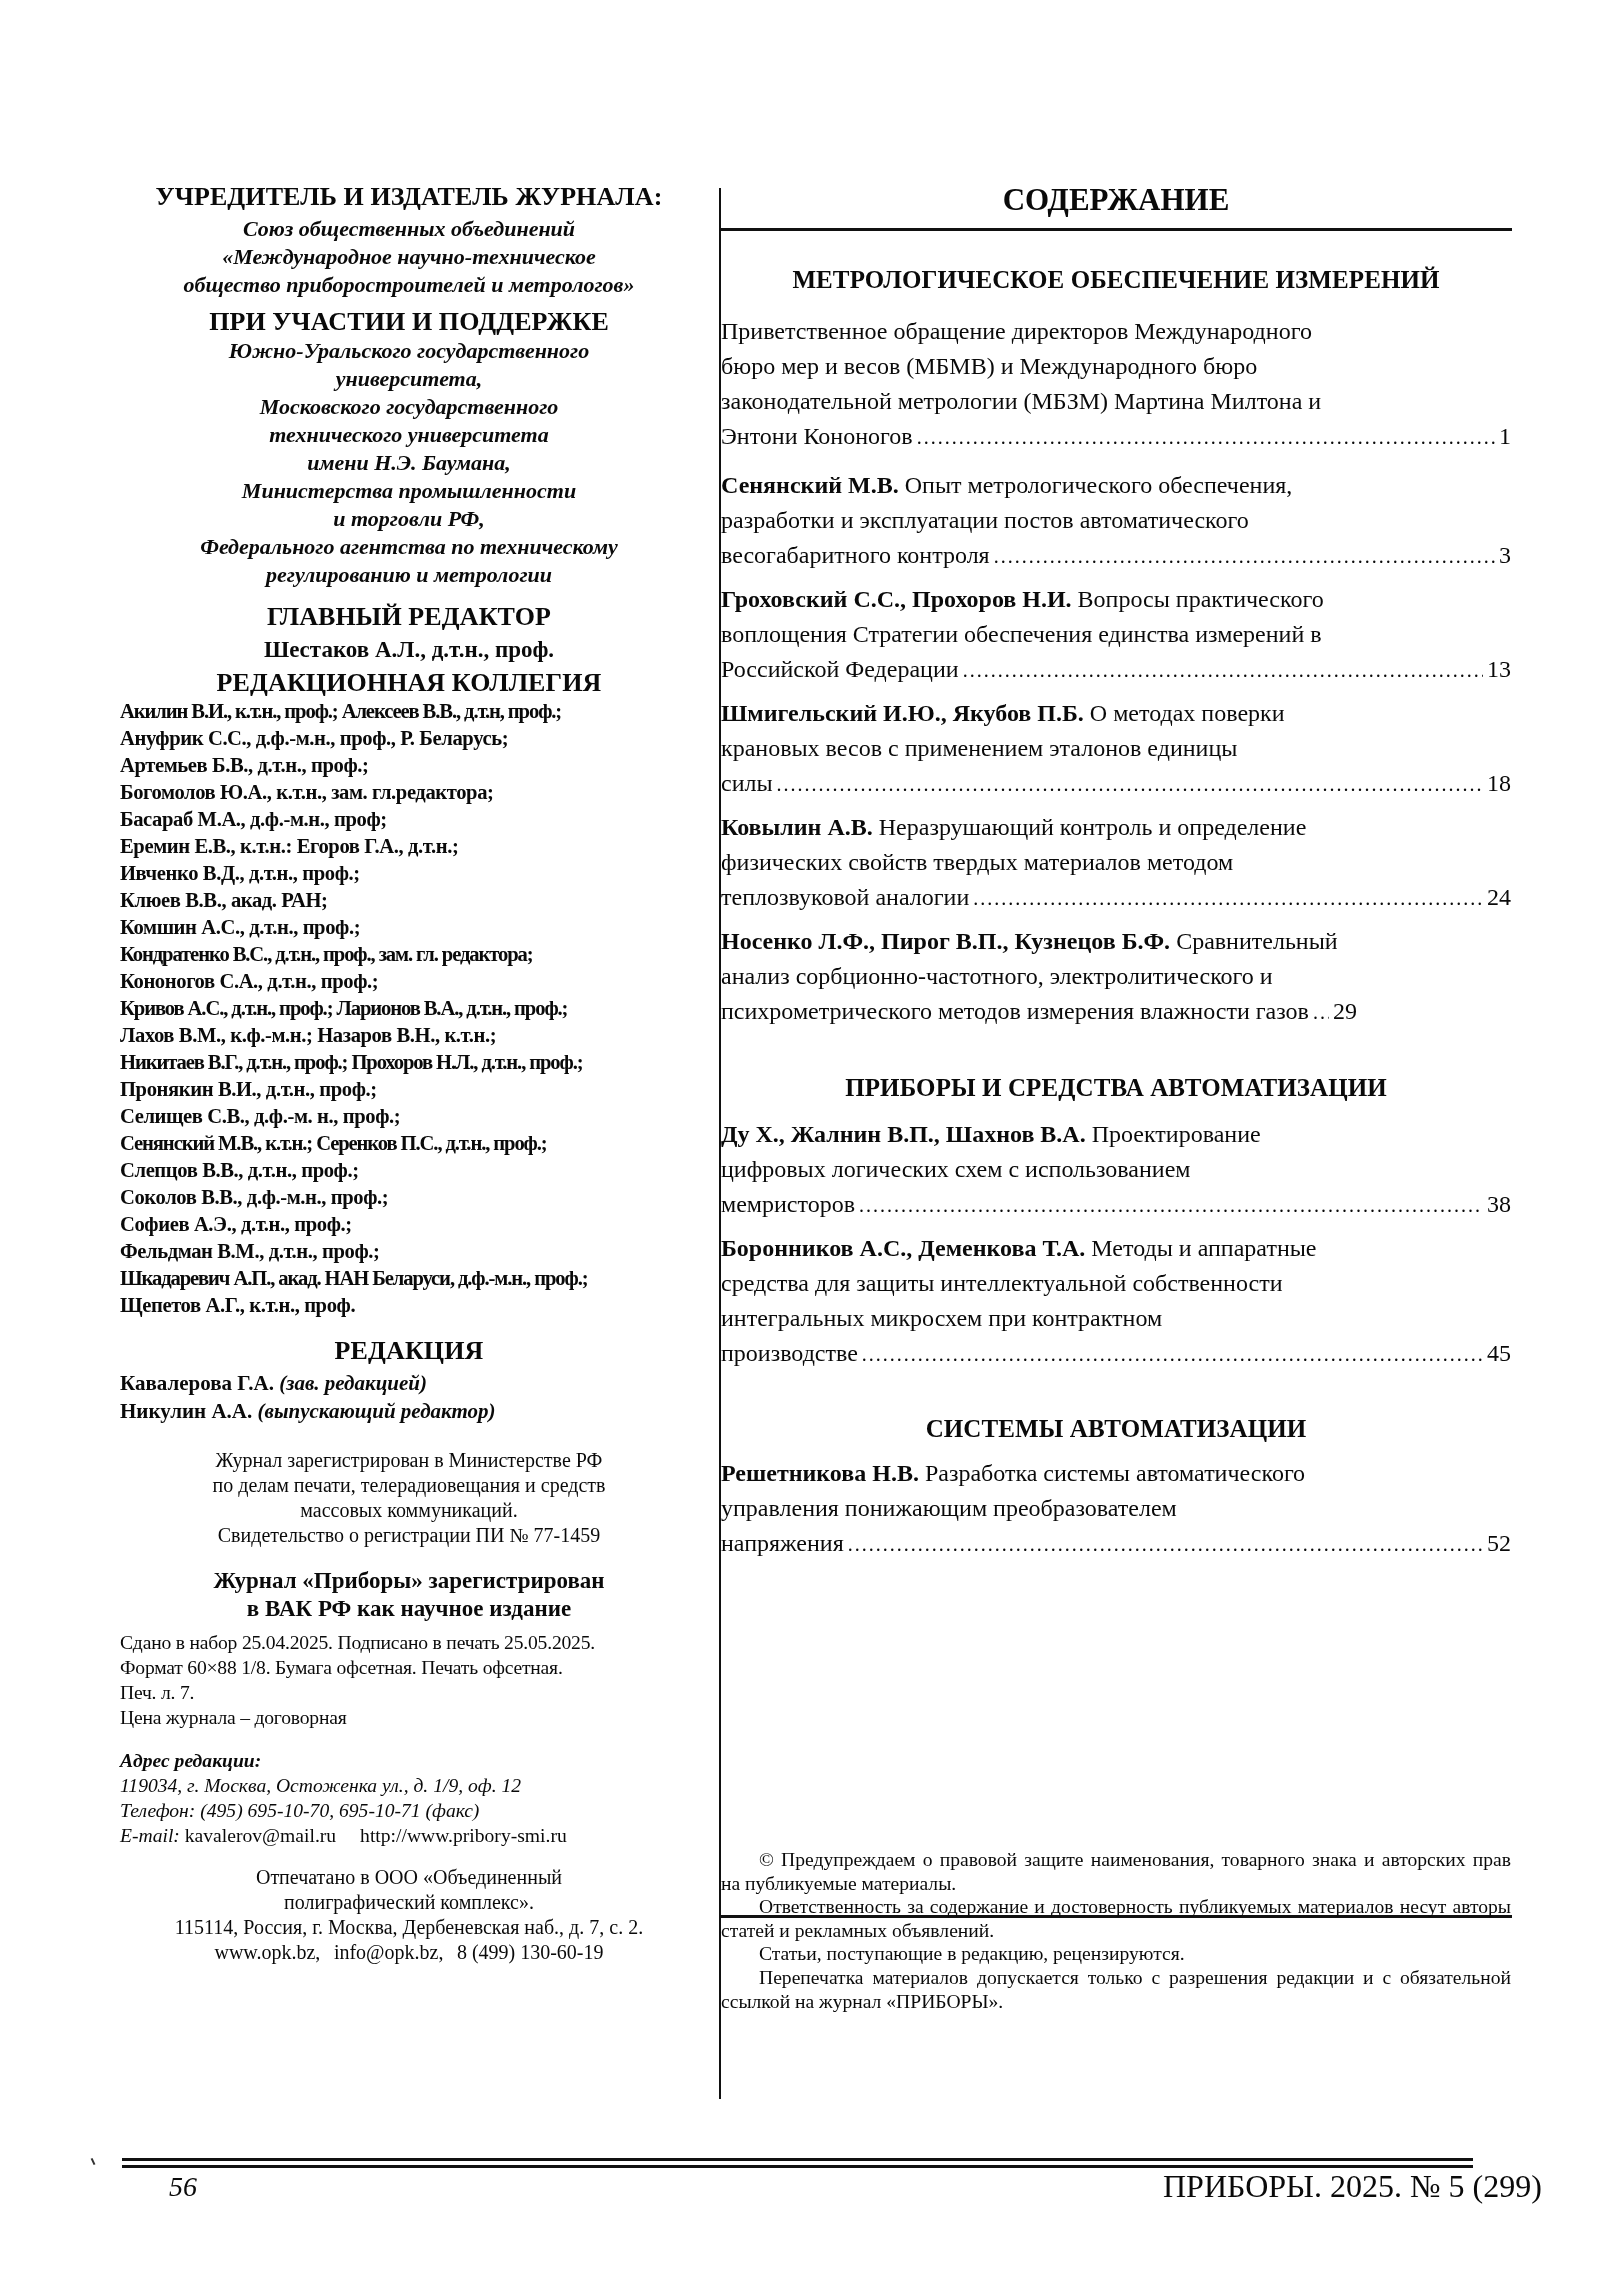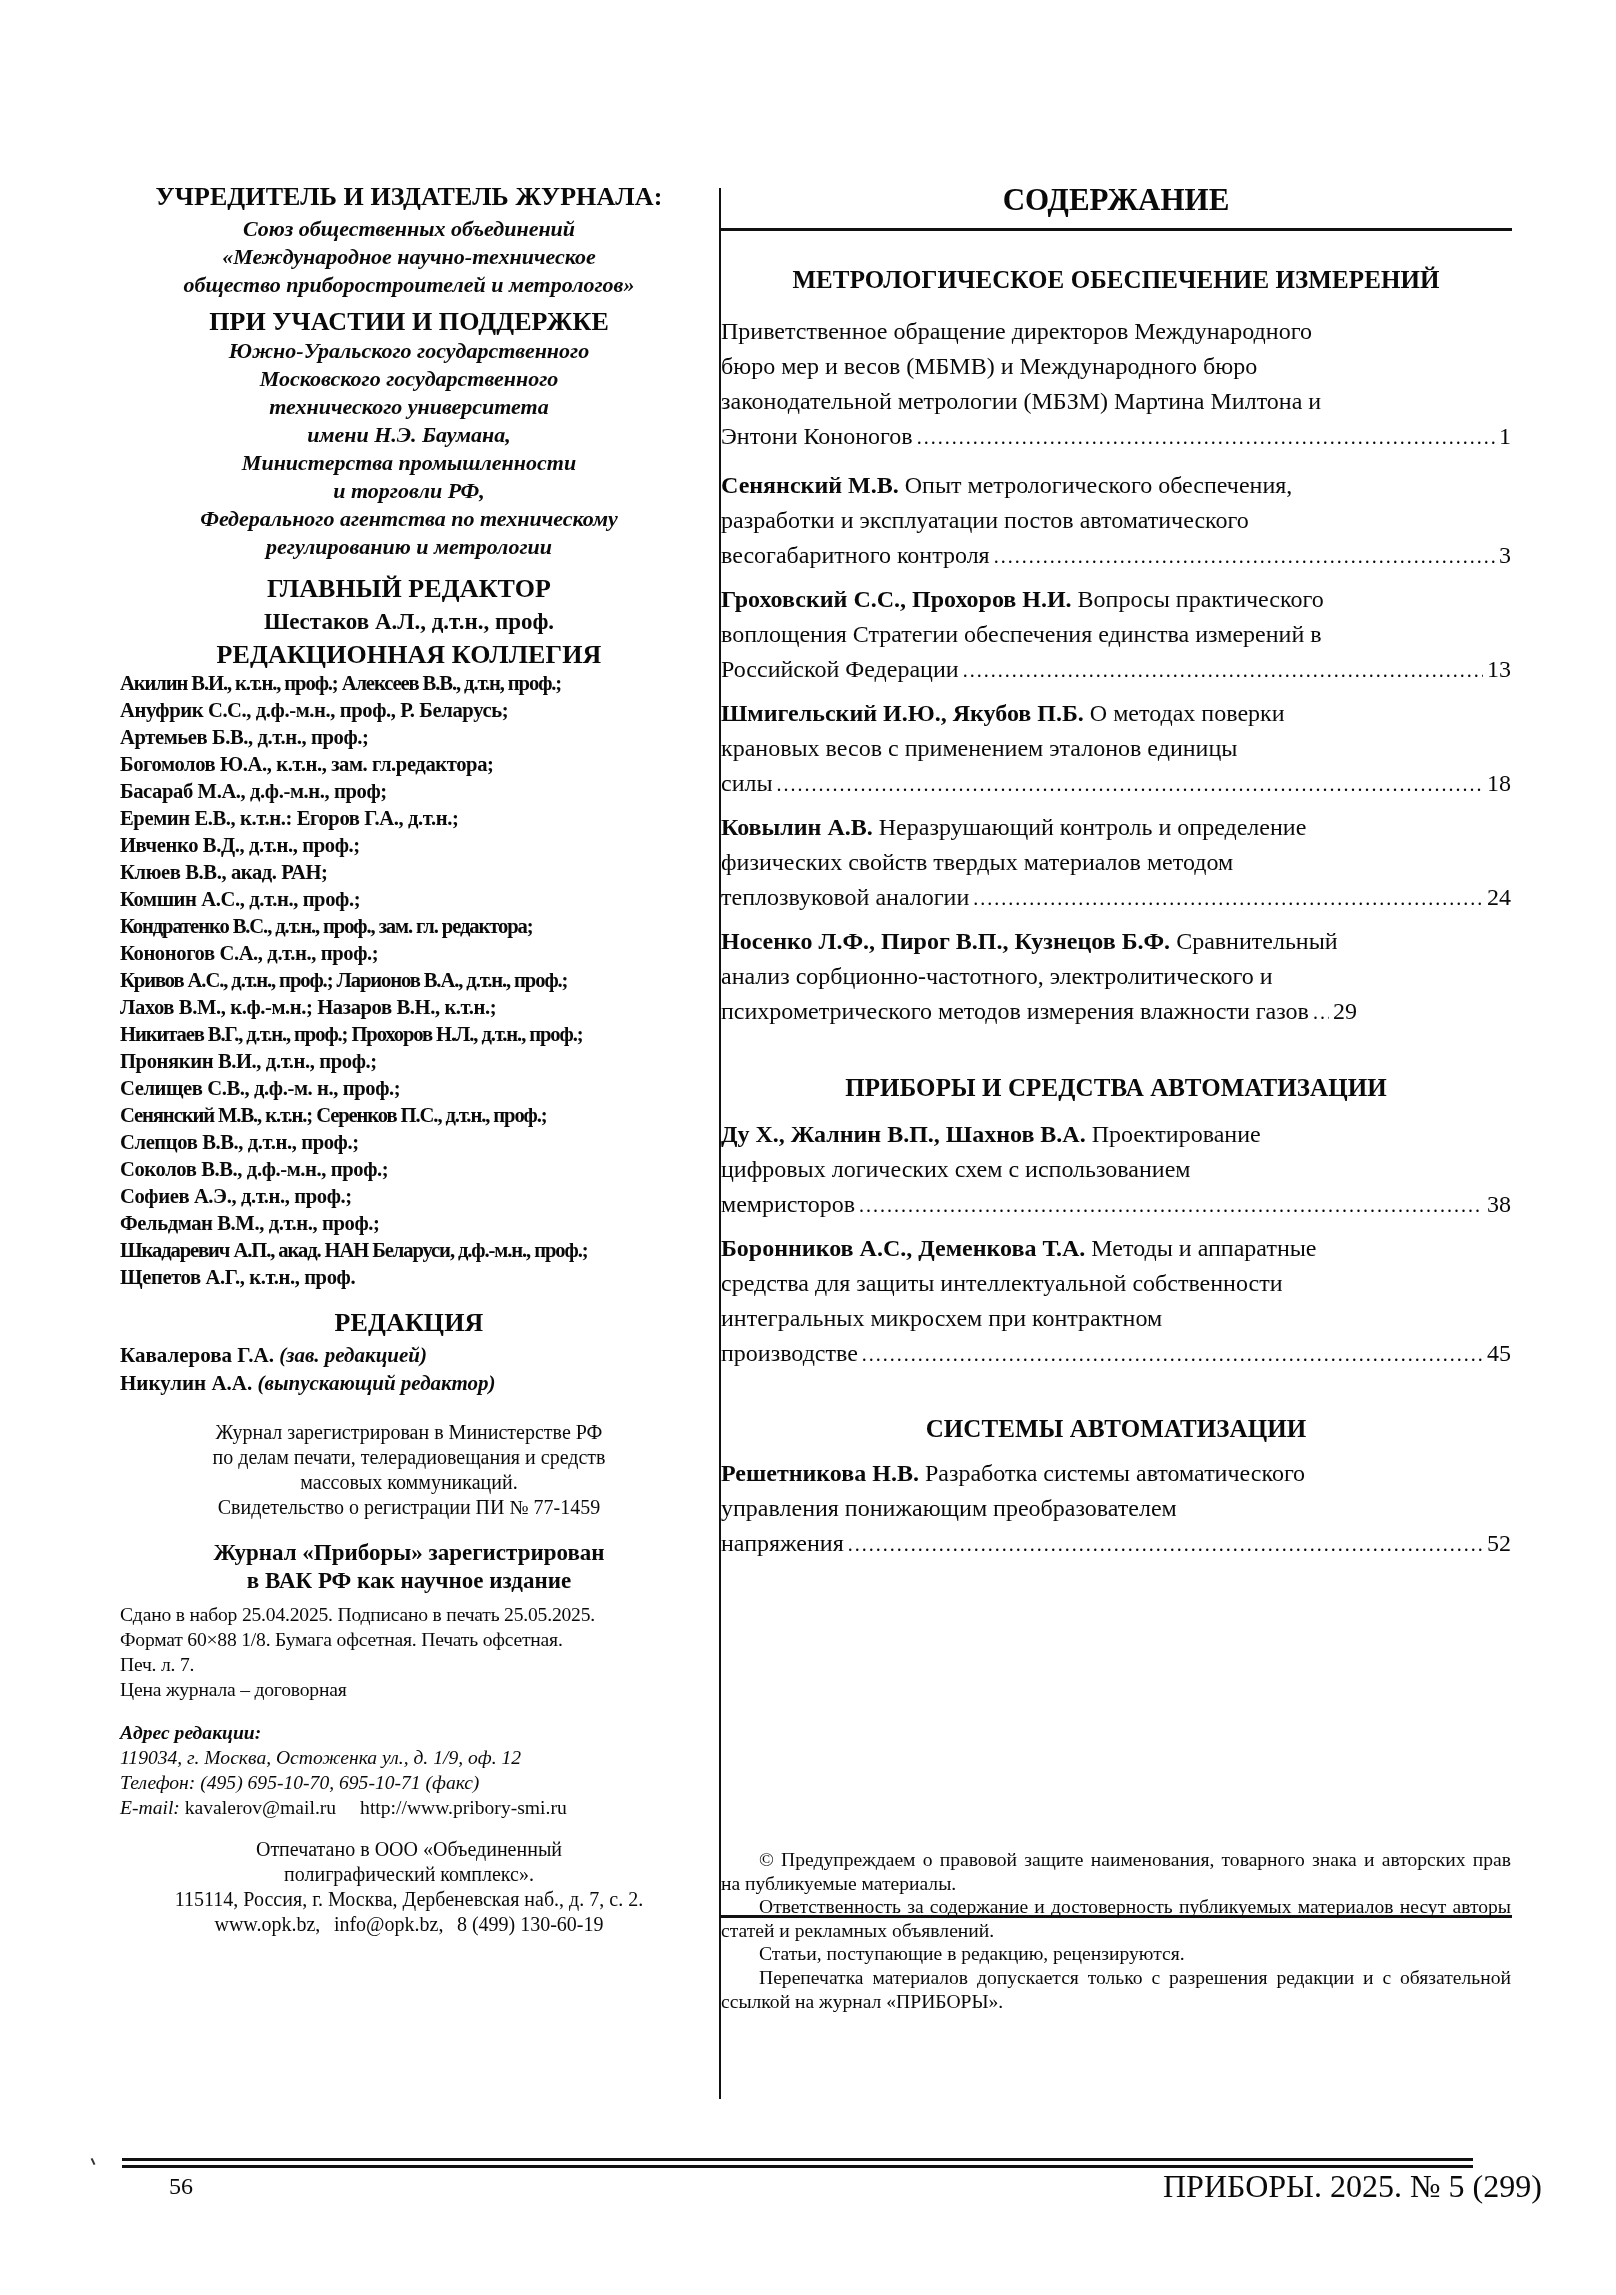--- a/index.html
+++ b/index.html
@@ -48,38 +48,39 @@
   .entry .lastline .txt { flex: 0 0 auto; }
   .entry .lastline .dots { flex: 1 1 auto; overflow: hidden; white-space: nowrap; margin: 0 4px; letter-spacing: 2px; font-size: 20px; }
   .entry .lastline .dots::before { content: "....................................................................................................................................................................................................................................................................."; }
   .entry .lastline .pg { flex: 0 0 auto; }
   .entry .line { display: block; white-space: nowrap; }
 
   .notes { font-size: 19.6px; line-height: 23.6px; margin: 0; }
   .notes p { margin: 0; text-indent: 38px; text-align: justify; }
 
   
-  #page-number { left: 169px; top: 2173px; font-size: 24px; line-height: 27px; }
+  #page-number { left: 169px; top: 2173px; font-size: 28px; line-height: 27px; font-style: italic; }
   #running-title { left: 1163px; top: 2173px; font-size: 32px; line-height: 27px; white-space: nowrap; }
 </style>
 </head>
 <body>
 
 <div id="left" class="abs">
 
   <p class="lh" style="margin-top:0">УЧРЕДИТЕЛЬ И ИЗДАТЕЛЬ ЖУРНАЛА:</p>
   <div style="margin-top:2.7px">
     <p class="li">Союз общественных объединений</p>
     <p class="li">«Международное научно-техническое</p>
     <p class="li">общество приборостроителей и метрологов»</p>
   </div>
 
   <p class="lh" style="margin-top:8px">ПРИ УЧАСТИИ И ПОДДЕРЖКЕ</p>
   <div>
     <p class="li">Южно-Уральского государственного</p>
+    <p class="li">университета,</p>
     <p class="li">Московского государственного</p>
     <p class="li">технического университета</p>
     <p class="li">имени Н.Э. Баумана,</p>
     <p class="li">Министерства промышленности</p>
     <p class="li">и торговли РФ,</p>
     <p class="li">Федерального агентства по техническому</p>
     <p class="li">регулированию и метрологии</p>
   </div>
 
   <p class="lh" style="margin-top:13.5px">ГЛАВНЫЙ РЕДАКТОР</p>

